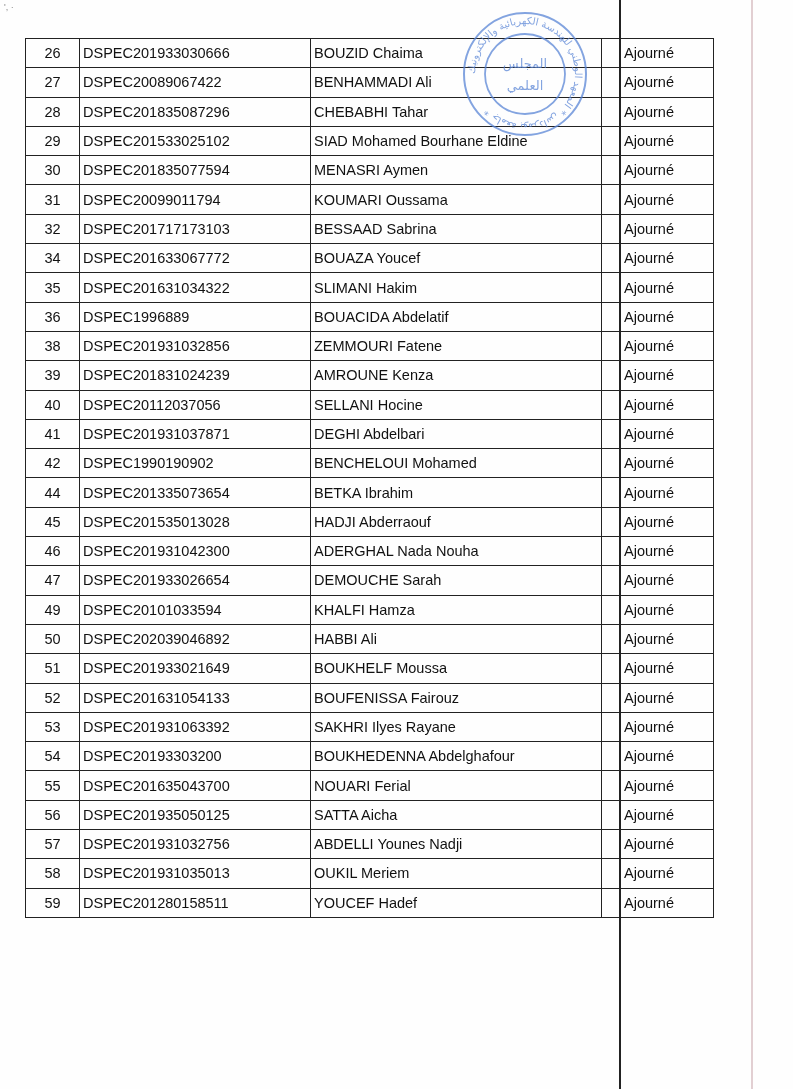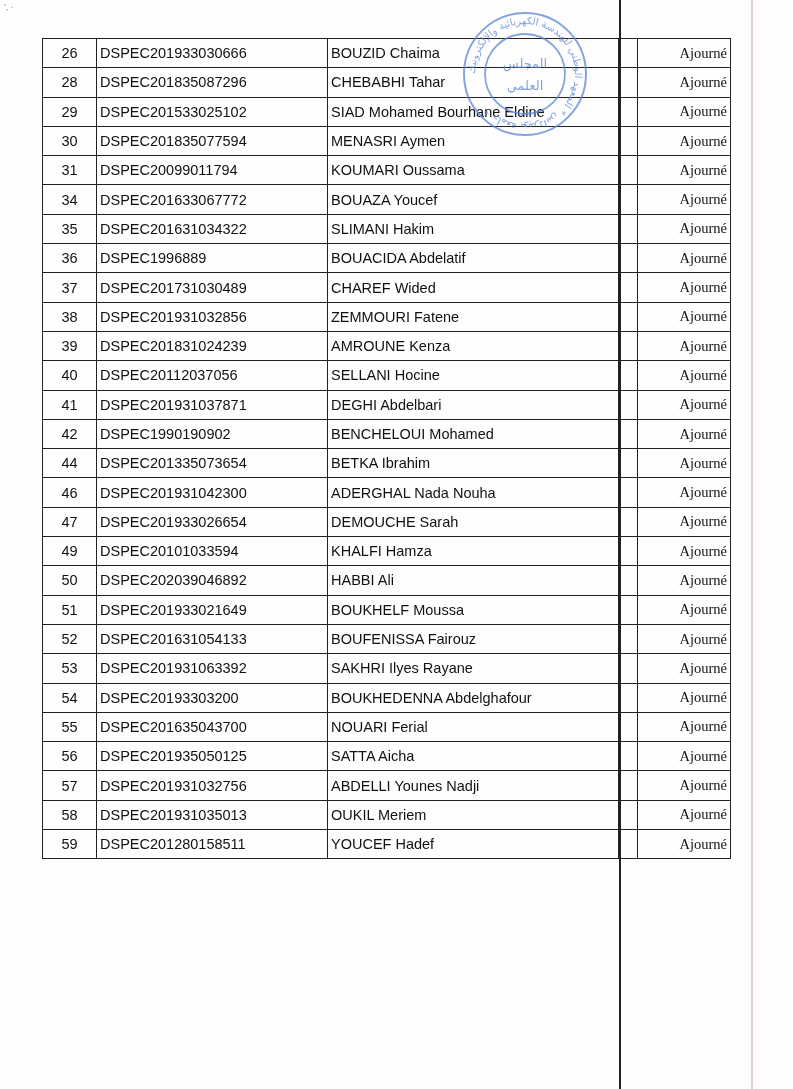--- a/index.html
+++ b/index.html
@@ -6,36 +6,36 @@
   body {
     width: 793px; height: 1089px; position: relative; overflow: hidden;
     background: #fefefe;
     font-family: "Liberation Sans", "DejaVu Sans", sans-serif;
     color: #111;
   }
   .scan-mark { position: absolute; left: 4px; top: 2px; font-size: 9px; color: #888; }
   .page-edge-line { position: absolute; left: 619px; top: 0; width: 1.5px; height: 1089px; background: #222; }
   .page-edge-pink { position: absolute; left: 751px; top: 0; width: 1.5px; height: 1089px; background: #e2cfd2; }
   table.results {
-    position: absolute; left: 42px; top: 38px;
+    position: absolute; left: 25px; top: 38px;
     border-collapse: collapse; table-layout: fixed;
     width: 689px;
     font-size: 14.5px;
   }
   table.results td {
     border: 1.6px solid #222;
     height: 28.3px; padding: 0 3px;
     white-space: nowrap; overflow: hidden;
     background: transparent;
   }
   td.c-num { width: 47px; text-align: center; }
   td.c-id { width: 224px; text-align: left; }
   td.c-name { width: 284px; text-align: left; }
   td.c-blank { width: 12px; }
-  td.c-status { text-align: right; font-family: Liberation Serif, serif; }
+  td.c-status { text-align: left; }
   .stamp {
     position: absolute; left: 461px; top: 10px; width: 128px; height: 128px;
     pointer-events: none; opacity: 0.75;
   }
 </style>
 </head>
 <body>
 
 <div class="scan-mark">',  ·</div>
 <div class="page-edge-line"></div>
@@ -44,20 +44,27 @@
 <table class="results">
   <tbody id="rows">
       <tr>
         <td class="c-num">26</td>
         <td class="c-id">DSPEC201933030666</td>
         <td class="c-name">BOUZID Chaima</td>
         <td class="c-blank"></td>
         <td class="c-status">Ajourné</td>
       </tr>
       <tr>
+        <td class="c-num">27</td>
+        <td class="c-id">DSPEC20089067422</td>
+        <td class="c-name">BENHAMMADI Ali</td>
+        <td class="c-blank"></td>
+        <td class="c-status">Ajourné</td>
+      </tr>
+      <tr>
         <td class="c-num">28</td>
         <td class="c-id">DSPEC201835087296</td>
         <td class="c-name">CHEBABHI Tahar</td>
         <td class="c-blank"></td>
         <td class="c-status">Ajourné</td>
       </tr>
       <tr>
         <td class="c-num">29</td>
         <td class="c-id">DSPEC201533025102</td>
         <td class="c-name">SIAD Mohamed Bourhane Eldine</td>
@@ -72,20 +79,27 @@
         <td class="c-status">Ajourné</td>
       </tr>
       <tr>
         <td class="c-num">31</td>
         <td class="c-id">DSPEC20099011794</td>
         <td class="c-name">KOUMARI Oussama</td>
         <td class="c-blank"></td>
         <td class="c-status">Ajourné</td>
       </tr>
       <tr>
+        <td class="c-num">32</td>
+        <td class="c-id">DSPEC201717173103</td>
+        <td class="c-name">BESSAAD Sabrina</td>
+        <td class="c-blank"></td>
+        <td class="c-status">Ajourné</td>
+      </tr>
+      <tr>
         <td class="c-num">34</td>
         <td class="c-id">DSPEC201633067772</td>
         <td class="c-name">BOUAZA Youcef</td>
         <td class="c-blank"></td>
         <td class="c-status">Ajourné</td>
       </tr>
       <tr>
         <td class="c-num">35</td>
         <td class="c-id">DSPEC201631034322</td>
         <td class="c-name">SLIMANI Hakim</td>
@@ -93,27 +107,20 @@
         <td class="c-status">Ajourné</td>
       </tr>
       <tr>
         <td class="c-num">36</td>
         <td class="c-id">DSPEC1996889</td>
         <td class="c-name">BOUACIDA Abdelatif</td>
         <td class="c-blank"></td>
         <td class="c-status">Ajourné</td>
       </tr>
       <tr>
-        <td class="c-num">37</td>
-        <td class="c-id">DSPEC201731030489</td>
-        <td class="c-name">CHAREF Wided</td>
-        <td class="c-blank"></td>
-        <td class="c-status">Ajourné</td>
-      </tr>
-      <tr>
         <td class="c-num">38</td>
         <td class="c-id">DSPEC201931032856</td>
         <td class="c-name">ZEMMOURI  Fatene</td>
         <td class="c-blank"></td>
         <td class="c-status">Ajourné</td>
       </tr>
       <tr>
         <td class="c-num">39</td>
         <td class="c-id">DSPEC201831024239</td>
         <td class="c-name">AMROUNE  Kenza</td>
@@ -138,20 +145,27 @@
         <td class="c-num">42</td>
         <td class="c-id">DSPEC1990190902</td>
         <td class="c-name">BENCHELOUI Mohamed</td>
         <td class="c-blank"></td>
         <td class="c-status">Ajourné</td>
       </tr>
       <tr>
         <td class="c-num">44</td>
         <td class="c-id">DSPEC201335073654</td>
         <td class="c-name">BETKA Ibrahim</td>
+        <td class="c-blank"></td>
+        <td class="c-status">Ajourné</td>
+      </tr>
+      <tr>
+        <td class="c-num">45</td>
+        <td class="c-id">DSPEC201535013028</td>
+        <td class="c-name">HADJI Abderraouf</td>
         <td class="c-blank"></td>
         <td class="c-status">Ajourné</td>
       </tr>
       <tr>
         <td class="c-num">46</td>
         <td class="c-id">DSPEC201931042300</td>
         <td class="c-name">ADERGHAL Nada Nouha</td>
         <td class="c-blank"></td>
         <td class="c-status">Ajourné</td>
       </tr>

